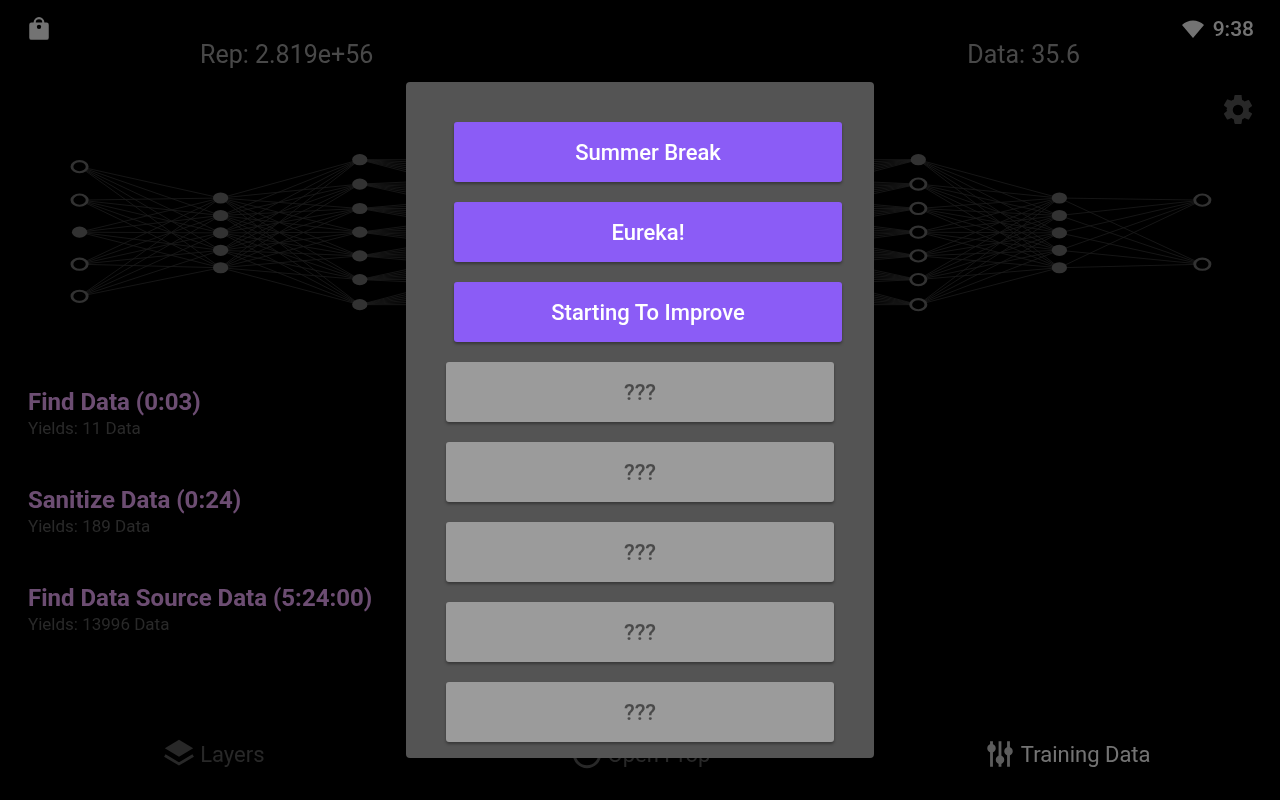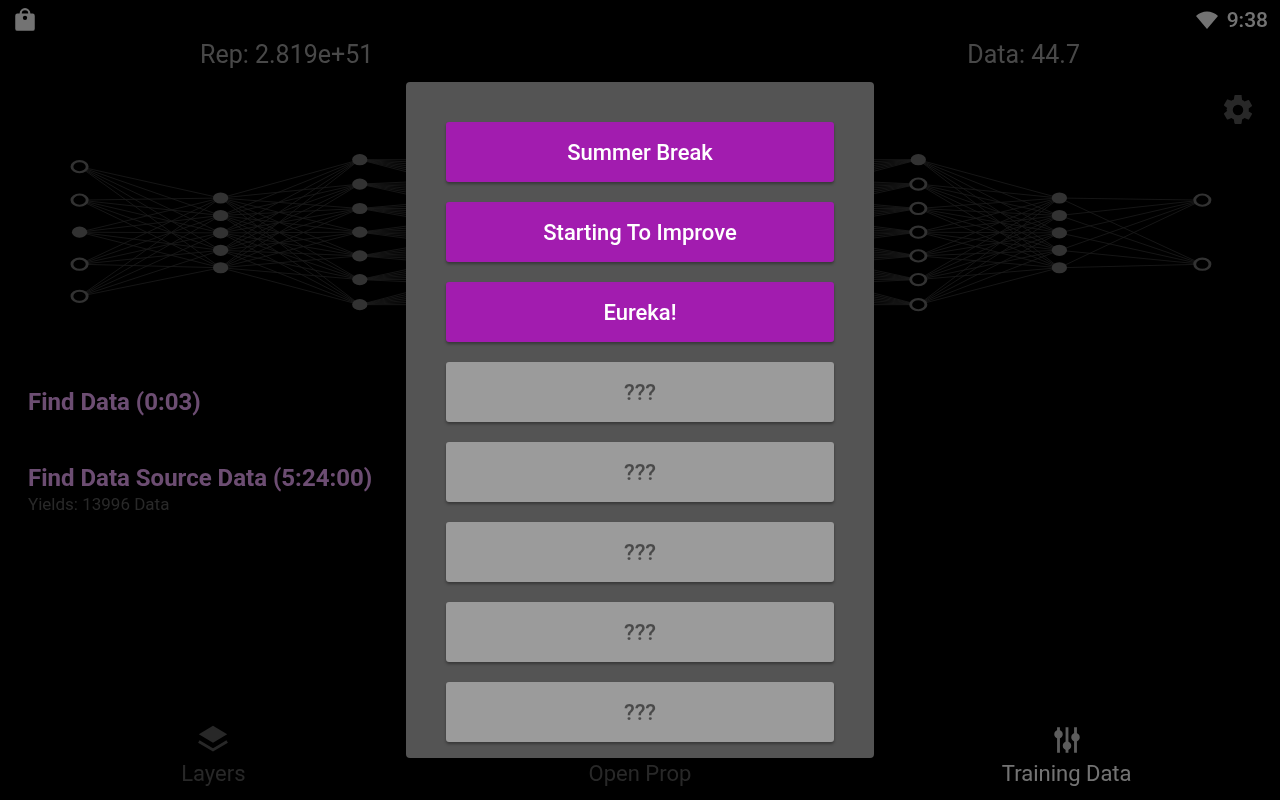--- a/index.html
+++ b/index.html
@@ -1,20 +1,20 @@
 <!DOCTYPE html>
 <html><head>
 <meta charset="utf-8">
 <style>
   *{box-sizing:border-box;margin:0;padding:0;font-family:Roboto,Arial,sans-serif;}
   html,body{width:1280px;height:800px;overflow:hidden;background:#000;}
   .root{position:relative;width:1280px;height:800px;background:#000;color:#fff;}
 
   
-  .statusbar{position:absolute;top:0;left:0;right:0;height:40px;display:flex;align-items:center;justify-content:space-between;padding:0 12px;}
+  .statusbar{position:absolute;top:9px;left:0;right:0;height:40px;display:flex;align-items:center;justify-content:space-between;padding:0 26px;}
   .sb-left{display:flex;align-items:center;}
   .sb-right{display:flex;align-items:center;gap:8px;}
   .clock{font-size:21px;font-weight:500;color:#fff;}
 
   
   .header-stats{position:absolute;top:40px;left:0;right:0;display:flex;justify-content:space-between;padding:0 200px;font-size:25px;color:#a0a0a0;}
 
   
   .gear{position:absolute;top:92px;right:24px;color:#5a5a5a;}
 
@@ -22,31 +22,31 @@
   .net-area{position:absolute;top:90px;left:30px;right:30px;height:230px;}
 
   
   .task-list{position:absolute;top:388px;left:0;right:0;padding:0 28px;}
   .task{margin-bottom:48px;}
   .task-title{font-size:24px;color:#f0abfc;margin-bottom:2px;font-weight:bold;}
   .task-yield{font-size:17px;color:#5c5c5c;}
 
   
   .tabs{position:absolute;bottom:0;left:0;right:0;height:92px;display:flex;}
-  .tab{flex:1;display:flex;flex-direction:column;align-items:center;justify-content:center;gap:4px;color:#5a5a5a;}
+  .tab{flex:1;display:flex;flex-direction:row;align-items:center;justify-content:center;gap:4px;color:#5a5a5a;}
   .tab.active{color:#ffffff;}
   .tab-label{font-size:22px;}
 
   
   .dim{position:absolute;inset:0;background:rgba(0,0,0,0.55);}
 
   
   .modal{position:absolute;left:406px;top:82px;width:468px;height:676px;background:#545454;border-radius:4px;padding:40px 40px 0 40px;overflow:hidden;}
   .mbtn{width:100%;height:60px;border:none;border-radius:3px;margin-bottom:20px;font-size:22px;font-weight:500;display:flex;align-items:center;justify-content:center;box-shadow:0 2px 3px rgba(0,0,0,0.35);}
-  .mbtn.unlocked{background:#a21caf;color:#ffffff;}
+  .mbtn.unlocked{background:#8b5cf6;color:#ffffff;margin-left:8px;}
   .mbtn.locked{background:#9b9b9b;color:#4a4a4a;}
 
   svg{display:block;}
 </style>
 </head>
 <body>
 
 <div class="root">
 
   <div class="statusbar">
@@ -62,22 +62,22 @@
       <span>
         <svg width="24" height="24" viewBox="0 0 24 24" fill="#fff">
             <path d="M12 21 1 8c6-6 16-6 22 0z"></path>
           </svg>
       </span>
       <span class="clock">9:38</span>
     </div>
   </div>
 
   <div class="header-stats">
-    <span>Rep: 2.819e+51</span>
-    <span>Data: 44.7</span>
+    <span>Rep: 2.819e+56</span>
+    <span>Data: 35.6</span>
   </div>
 
   <div class="gear">
     <svg width="36" height="36" viewBox="0 0 24 24" fill="#5a5a5a">
         <path d="M19.14 12.94a7.14 7.14 0 0 0 .05-.94 7.14 7.14 0 0 0-.05-.94l2.03-1.58a.5.5 0 0 0 .12-.64l-1.92-3.32a.5.5 0 0 0-.6-.22l-2.39.96a7.03 7.03 0 0 0-1.62-.94l-.36-2.54A.5.5 0 0 0 13.9 2h-3.8a.5.5 0 0 0-.5.42l-.36 2.54c-.58.24-1.12.55-1.62.94l-2.39-.96a.5.5 0 0 0-.6.22L2.71 8.48a.5.5 0 0 0 .12.64l2.03 1.58c-.3.31-.5.63-.5.94s.2.63.5.94L2.83 14.16a.5.5 0 0 0-.12.64l1.92 3.32c.13.22.39.31.6.22l2.39-.96c.5.39 1.04.7 1.62.94l.36 2.54c.4.24.25.42.5.42h3.8c.25 0 .46-.18.5-.42l.36-2.54c.58-.24 1.12-.55 1.62-.94l2.39.96c.21.09.47 0 .6-.22l1.92-3.32a.5.5 0 0 0-.12-.64zM12 15.5A3.5 3.5 0 1 1 12 8.5a3.5 3.5 0 0 1 0 7z"></path>
       </svg>
   </div>
 
   <div class="net-area">
     <svg id="netsvg" width="1220" height="230" viewBox="0 0 1280 330" preserveAspectRatio="none">
@@ -265,20 +265,25 @@
         <circle cx="1080" cy="230" r="8" fill="#707070"></circle>
         <circle cx="1080" cy="255" r="8" fill="#707070"></circle>
         <circle cx="1230" cy="158" r="8" fill="#000" stroke="#707070" stroke-width="3"></circle>
         <circle cx="1230" cy="250" r="8" fill="#000" stroke="#707070" stroke-width="3"></circle>
       </svg>
   </div>
 
   <div class="task-list">
     <div class="task">
       <div class="task-title">Find Data (0:03)</div>
+      <div class="task-yield">Yields: 11 Data</div>
+    </div>
+    <div class="task">
+      <div class="task-title">Sanitize Data (0:24)</div>
+      <div class="task-yield">Yields: 189 Data</div>
     </div>
     <div class="task">
       <div class="task-title">Find Data Source Data (5:24:00)</div>
       <div class="task-yield">Yields: 13996 Data</div>
     </div>
   </div>
 
   <div class="tabs">
     <div class="tab">
       <span>
@@ -310,22 +315,22 @@
           </svg>
       </span>
       <span class="tab-label">Training Data</span>
     </div>
   </div>
 
   <div class="dim"></div>
 
   <div class="modal" id="modal-body">
       <button class="mbtn unlocked">Summer Break</button>
+      <button class="mbtn unlocked">Eureka!</button>
       <button class="mbtn unlocked">Starting To Improve</button>
-      <button class="mbtn unlocked">Eureka!</button>
       <button class="mbtn locked">???</button>
       <button class="mbtn locked">???</button>
       <button class="mbtn locked">???</button>
       <button class="mbtn locked">???</button>
       <button class="mbtn locked">???</button>
     </div>
 
 </div>
 
 </body></html>

